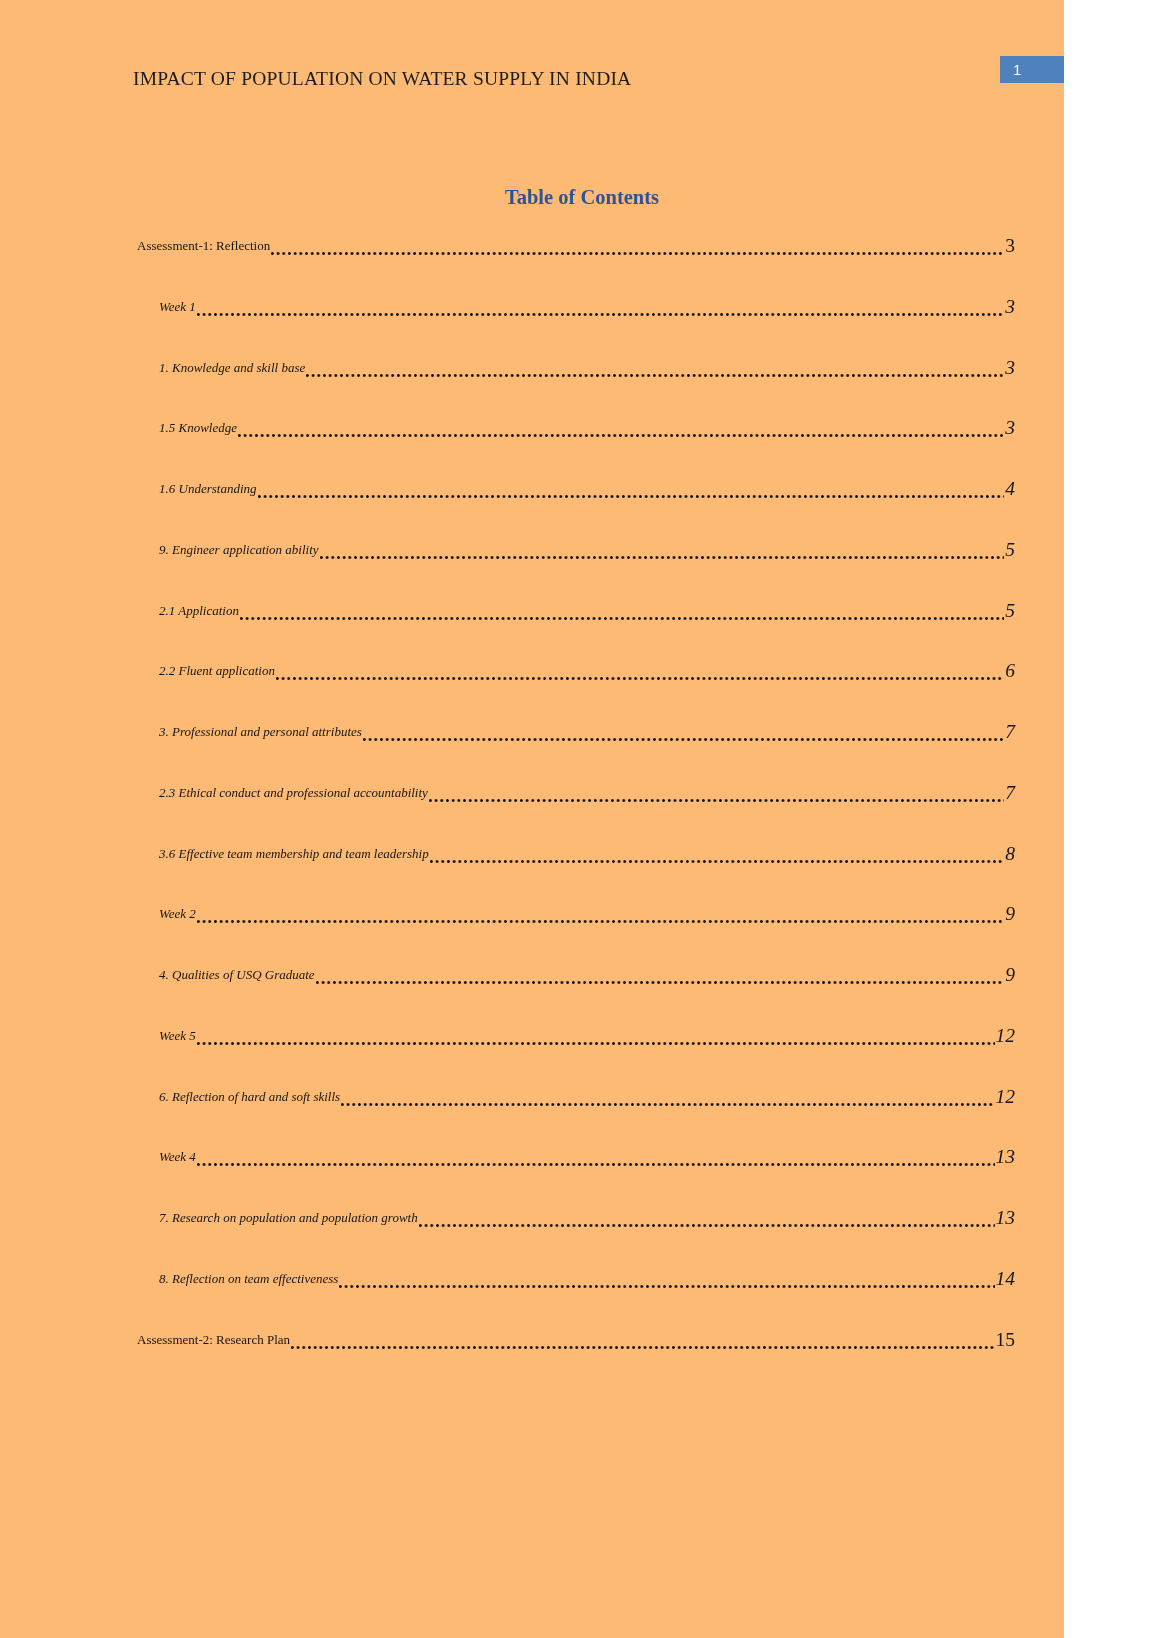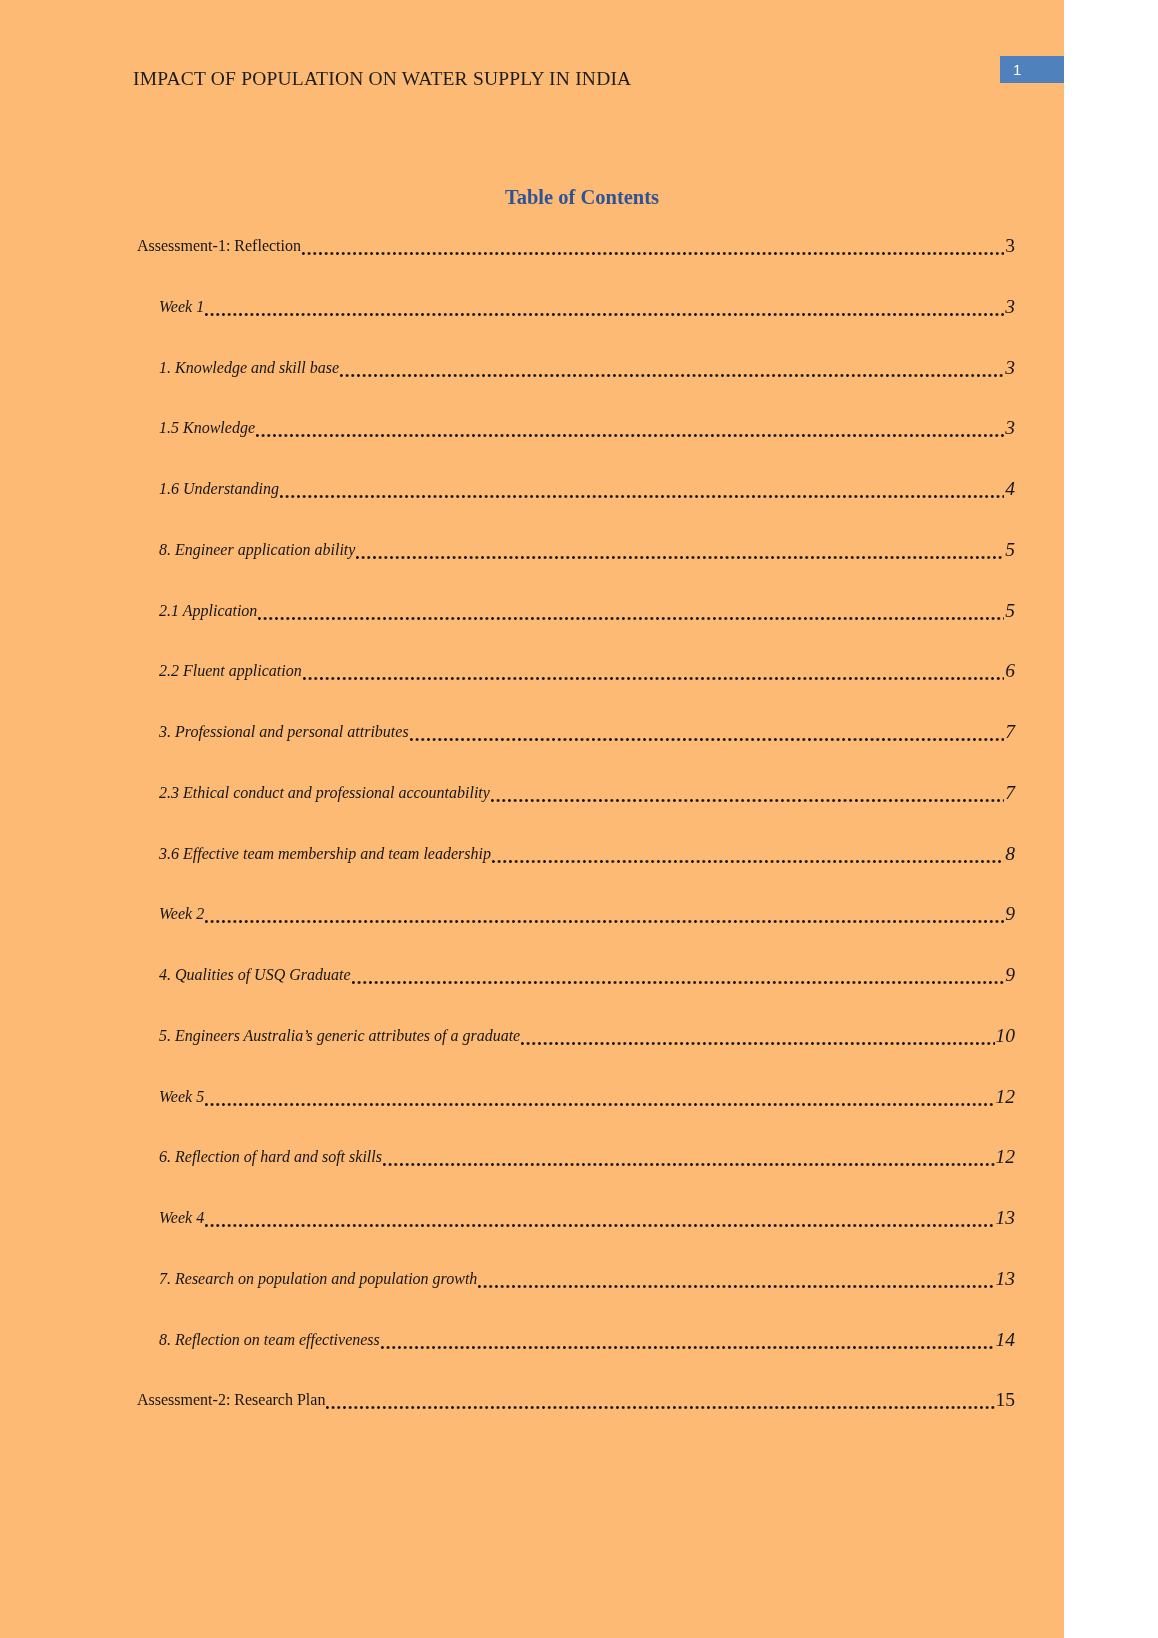--- a/index.html
+++ b/index.html
@@ -66,21 +66,21 @@
     height: 60.75px;
   }
   .toc-line {
     display: flex;
     height: 26px;
   }
   .lvl1 .toc-line { padding-left: 2px; }
   .lvl2 .toc-line { padding-left: 24px; font-style: italic; }
   .toc-label {
     white-space: nowrap;
-    font-size: 16px;
+    font-size: 13px;
     line-height: 26px;
     color: #151515;
   }
   .leader {
     flex: 1;
     position: relative;
     min-width: 8px;
   }
   .leader::after {
     content: "";
@@ -150,21 +150,21 @@
     <div class="toc-row lvl2">
       <div class="toc-line">
         <span class="toc-label">1.6 Understanding</span>
         <span class="leader"></span>
         <span class="toc-page">4</span>
       </div>
     </div>
 
     <div class="toc-row lvl2">
       <div class="toc-line">
-        <span class="toc-label">8. Engineer application ability</span>
+        <span class="toc-label">9. Engineer application ability</span>
         <span class="leader"></span>
         <span class="toc-page">5</span>
       </div>
     </div>
 
     <div class="toc-row lvl2">
       <div class="toc-line">
         <span class="toc-label">2.1 Application</span>
         <span class="leader"></span>
         <span class="toc-page">5</span>
@@ -212,27 +212,20 @@
     </div>
 
     <div class="toc-row lvl2">
       <div class="toc-line">
         <span class="toc-label">4. Qualities of USQ Graduate</span>
         <span class="leader"></span>
         <span class="toc-page">9</span>
       </div>
     </div>
 
-    <div class="toc-row lvl2">
-      <div class="toc-line">
-        <span class="toc-label">5. Engineers Australia’s generic attributes of a graduate</span>
-        <span class="leader"></span>
-        <span class="toc-page">10</span>
-      </div>
-    </div>
 
     <div class="toc-row lvl2">
       <div class="toc-line">
         <span class="toc-label">Week 5</span>
         <span class="leader"></span>
         <span class="toc-page">12</span>
       </div>
     </div>
 
     <div class="toc-row lvl2">

